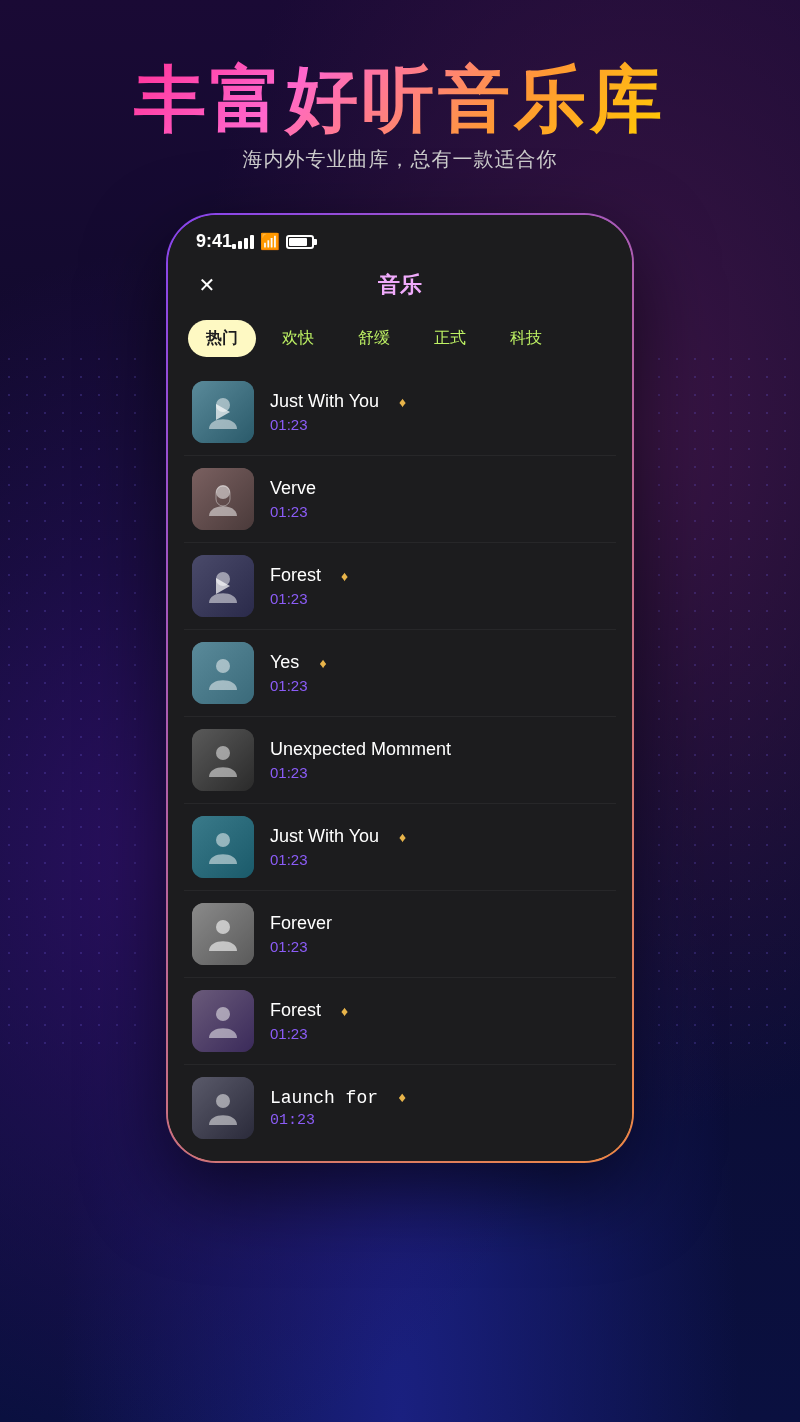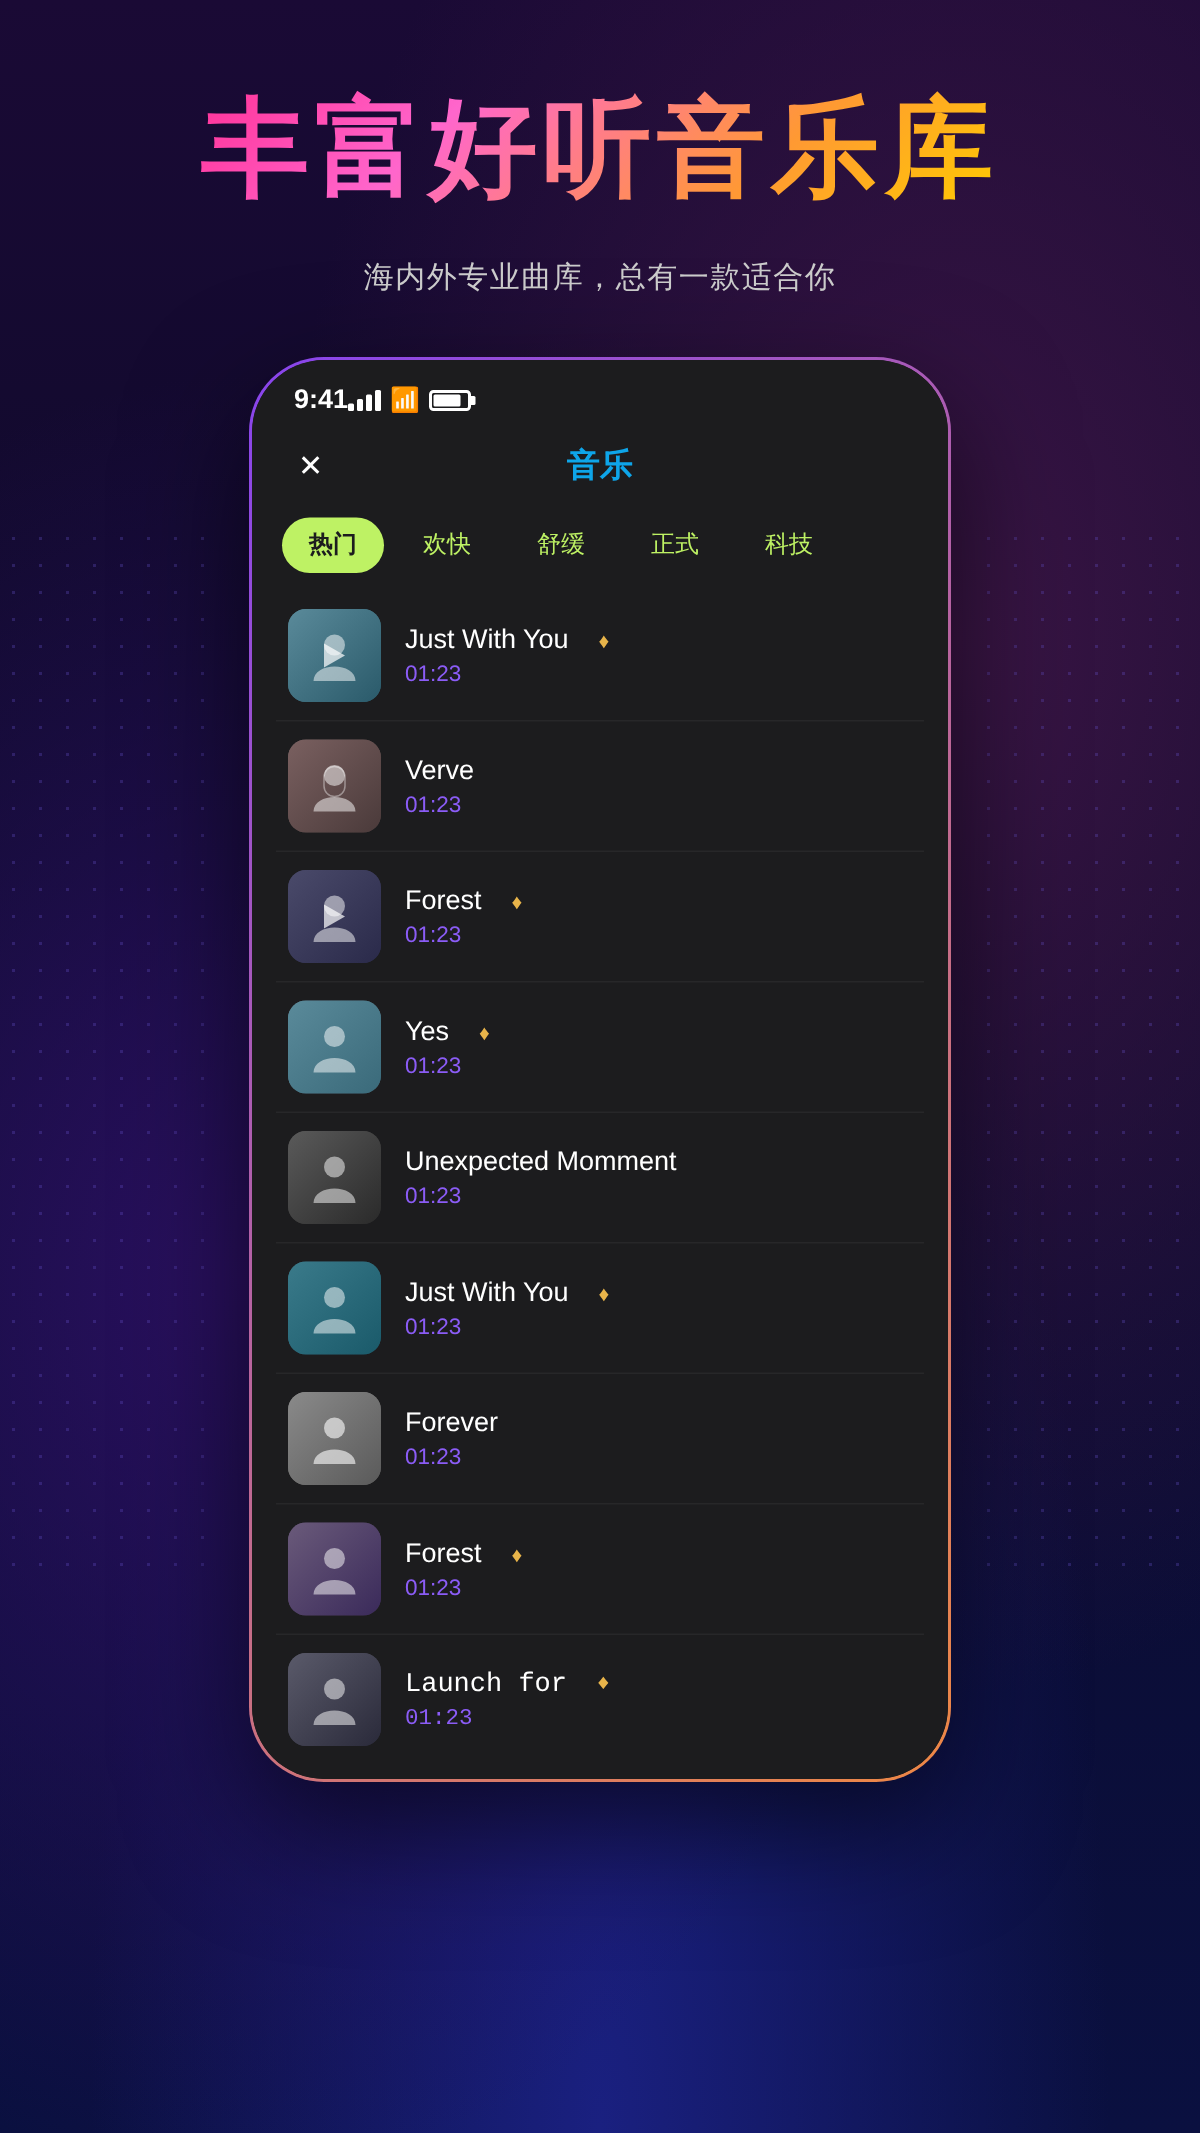--- a/index.html
+++ b/index.html
@@ -69,21 +69,21 @@
       -webkit-background-clip: text;
       -webkit-text-fill-color: transparent;
       background-clip: text;
       line-height: 1.1;
       letter-spacing: 4px;
     }
 
     .subtitle {
       color: #ccc;
       font-size: 20px;
-      margin-top: 32px;
+      margin-top: 7px;
       letter-spacing: 1px;
     }
 
     
     .phone-wrapper {
       position: relative;
       margin-top: 10px;
     }
 
     .phone-frame {
@@ -192,21 +192,21 @@
       height: 30px;
       display: flex;
       align-items: center;
       justify-content: center;
       color: #fff;
       font-size: 20px;
       cursor: pointer;
     }
 
     .app-title {
-      color: #0ea5e9;
+      color: #f0abfc;
       font-size: 22px;
       font-weight: 600;
     }
 
     
     .category-tabs {
       display: flex;
       align-items: center;
       gap: 8px;
       padding: 8px 20px 12px;
@@ -216,21 +216,21 @@
     .tab-item {
       padding: 8px 18px;
       border-radius: 20px;
       font-size: 16px;
       color: #bef264;
       cursor: pointer;
       white-space: nowrap;
     }
 
     .tab-item.active {
-      background: #bef264;
+      background: #fef9c3;
       color: #1c1c1e;
       font-weight: 600;
     }
 
     
     .music-list {
       flex: 1;
       overflow-y: auto;
       padding: 0 16px;
     }

